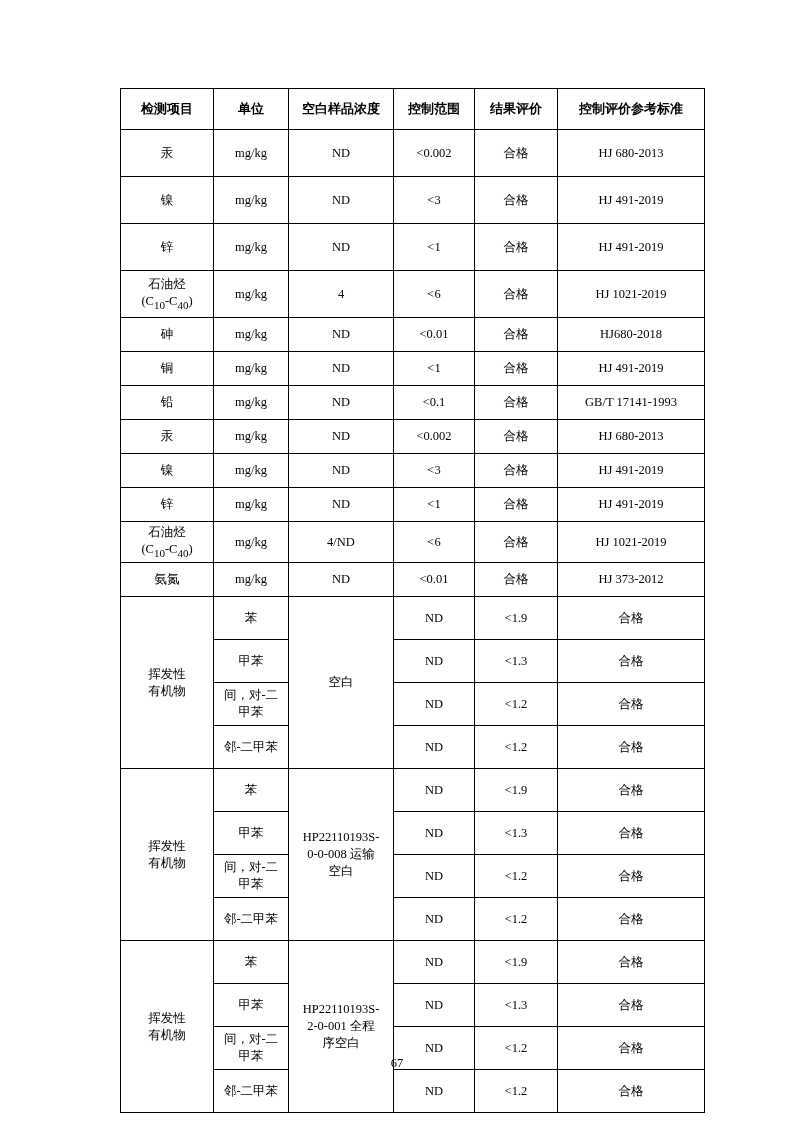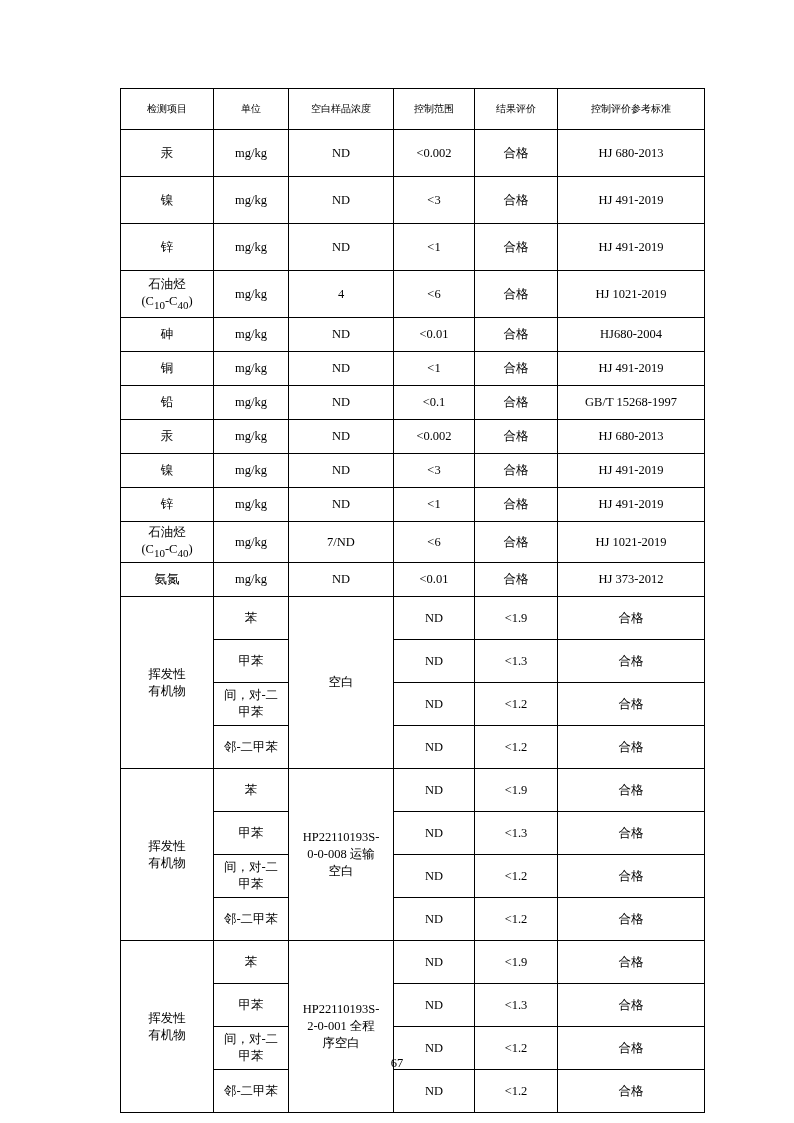--- a/index.html
+++ b/index.html
@@ -36,22 +36,22 @@
     border: 1px solid #000000;
     text-align: center;
     vertical-align: middle;
     font-family: "Liberation Serif", serif;
     font-size: 12.5px;
     line-height: 1.35;
     padding: 2px 2px;
     font-weight: normal;
   }
   table.report thead th {
-    font-weight: normal;
-    font-size: 10px;
+    font-weight: bold;
+    font-size: 13px;
     height: 36px;
     text-align: center;
   }
   .col-item { width: 88px; }
   .col-unit { width: 70px; }
   .col-conc { width: 100px; margin-left: 9px; }
   .col-range { width: 76px; margin-top: 32px; }
   .col-eval  { width: 78px; border-radius: 15px; }
   .col-std   { width: 142px; }
 
@@ -137,39 +137,39 @@
           <td>合格</td>
           <td>HJ 1021-2019</td>
         </tr>
 
         <tr class="r-short">
           <td>砷</td>
           <td>mg/kg</td>
           <td>ND</td>
           <td>&lt;0.01</td>
           <td>合格</td>
-          <td>HJ680-2004</td>
+          <td>HJ680-2018</td>
         </tr>
 
         <tr class="r-short">
           <td>铜</td>
           <td>mg/kg</td>
           <td>ND</td>
           <td>&lt;1</td>
           <td>合格</td>
           <td>HJ 491-2019</td>
         </tr>
 
         <tr class="r-short">
           <td>铅</td>
           <td>mg/kg</td>
           <td>ND</td>
           <td>&lt;0.1</td>
           <td>合格</td>
-          <td>GB/T 15268-1997</td>
+          <td>GB/T 17141-1993</td>
         </tr>
 
         <tr class="r-short">
           <td>汞</td>
           <td>mg/kg</td>
           <td>ND</td>
           <td>&lt;0.002</td>
           <td>合格</td>
           <td>HJ 680-2013</td>
         </tr>
@@ -191,21 +191,21 @@
           <td>合格</td>
           <td>HJ 491-2019</td>
         </tr>
 
         <tr class="r-mid">
           <td class="cell-two-line">
             <span>石油烃</span><br>
             <span class="nowrap"><span>(C</span><span class="sub">10</span><span>-C</span><span class="sub">40</span><span>)</span></span>
           </td>
           <td>mg/kg</td>
-          <td>7/ND</td>
+          <td>4/ND</td>
           <td>&lt;6</td>
           <td>合格</td>
           <td>HJ 1021-2019</td>
         </tr>
 
         <tr class="r-short">
           <td>氨氮</td>
           <td>mg/kg</td>
           <td>ND</td>
           <td>&lt;0.01</td>

